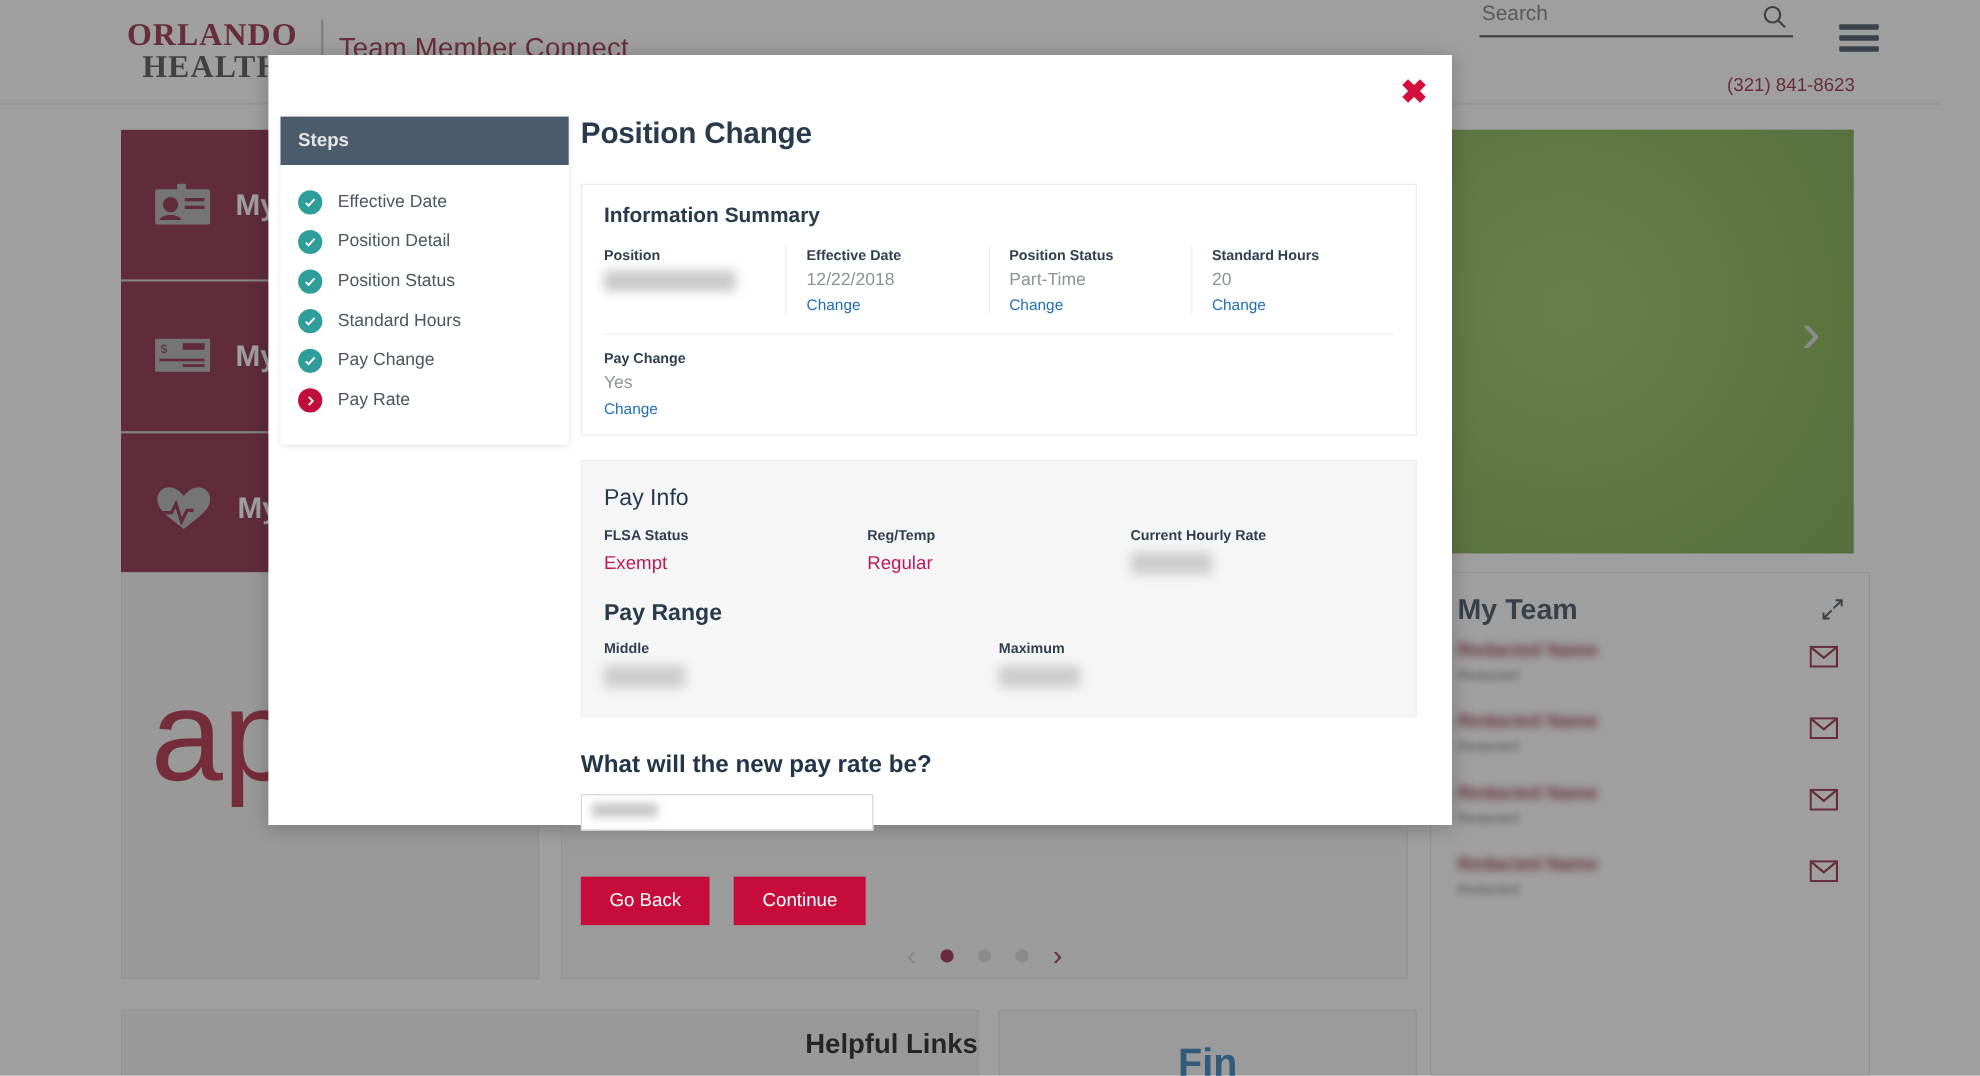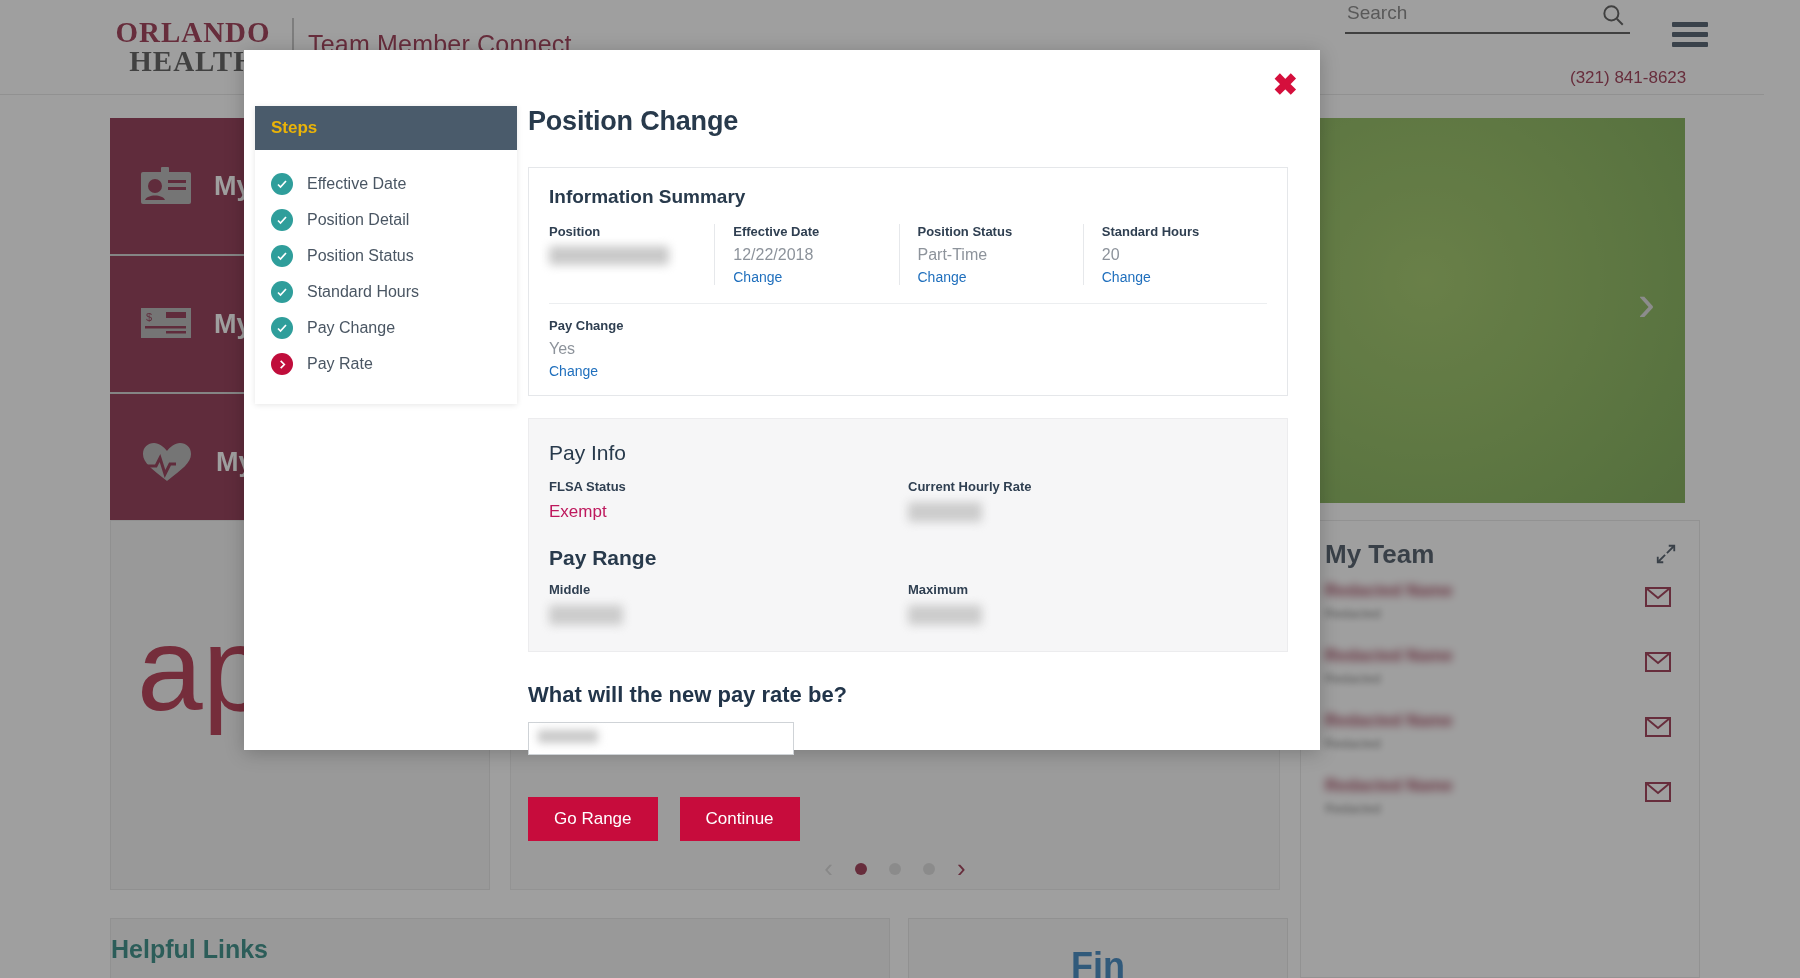--- a/index.html
+++ b/index.html
@@ -103,21 +103,21 @@
   .team-expand { position: absolute; right: 22px; top: 22px; }
   .team-row { position: absolute; left: 24px; width: 352px; height: 72px; }
   .team-name { font-size: 17px; font-weight: 700; color: #8a1230; filter: blur(4px); }
   .team-role { font-size: 13px; color: #6a6a6a; filter: blur(3px); margin-top: 5px; }
   .team-mail { position: absolute; right: 6px; top: 6px; }
 
   .helpful {
     position: absolute; left: 110px; top: 918px; width: 780px; height: 160px;
     background: #f3f3f3; border: 1px solid #e2e2e2;
   }
-  .helpful-title { text-align: left; padding-top: 16px; font-size: 25px; font-weight: 700; color: #0f766e; }
+  .helpful-title { text-align: right; padding-top: 16px; font-size: 25px; font-weight: 700; color: #000000; }
   .helpful-tiles { display: flex; gap: 6px; padding: 14px 14px 0 14px; }
 
   .fin-card {
     position: absolute; left: 908px; top: 918px; width: 380px; height: 160px;
     background: #f6f6f6; border: 1px solid #e2e2e2;
   }
   .fin-logo { text-align: center; padding-top: 26px; font-size: 36px; color: #1a6fb5; font-weight: 700; }
 
   #dim-overlay {
     position: absolute; inset: 0; background: rgba(70,70,70,0.52); z-index: 50;
@@ -128,21 +128,21 @@
     position: absolute; left: 244px; top: 50px; width: 1076px; height: 700px;
     background: #ffffff; z-index: 60; box-shadow: 0 3px 18px rgba(0,0,0,0.22);
   }
   .modal-close {
     position: absolute; right: 22px; top: 20px;
     font-size: 30px; font-weight: 700; color: #d50f3c; cursor: pointer; line-height: 1;
     font-family: "Liberation Sans", sans-serif;
   }
 
   .steps-panel { position: absolute; left: 11px; top: 56px; width: 262px; background: #ffffff; box-shadow: 0 1px 6px rgba(0,0,0,.10); }
-  .steps-head { background: #4a5b6b; color: #eab308; font-size: 17px; font-weight: 700; padding: 12px 16px; }
+  .steps-head { background: #4a5b6b; color: #e5e5e5; font-size: 17px; font-weight: 700; padding: 12px 16px; }
   .steps-list { padding: 16px 0 22px 0; }
   .step-row { display: flex; align-items: center; gap: 14px; padding: 7px 16px; }
   .step-badge { width: 22px; height: 22px; border-radius: 50%; display: flex; align-items: center; justify-content: center; flex: 0 0 auto; }
   .step-badge.done { background: #2f9e9b; }
   .step-badge.current { background: #c00d3b; }
   .step-label { font-size: 16px; color: #4a5663; }
 
   .modal-body { position: absolute; left: 284px; top: 56px; right: 32px; }
   .modal-title { font-size: 27px; font-weight: 700; color: #283a4c; letter-spacing: -0.2px; }
 
@@ -442,20 +442,24 @@
       </div>
 
       <div class="payinfo-card">
         <div class="pi-title">Pay Info</div>
         <div class="pi-grid">
           <div class="pi-col">
             <div class="pi-label">FLSA Status</div>
             <div class="pi-value">Exempt</div>
           </div>
           <div class="pi-col">
+            <div class="pi-label">Reg/Temp</div>
+            <div class="pi-value">Regular</div>
+          </div>
+          <div class="pi-col">
             <div class="pi-label">Current Hourly Rate</div>
             <div class="pi-value redact"></div>
           </div>
         </div>
 
         <div class="pi-title2">Pay Range</div>
         <div class="pi-grid">
           <div class="pi-col">
             <div class="pi-label">Middle</div>
             <div class="pi-value redact"></div>
@@ -465,19 +469,19 @@
             <div class="pi-value redact"></div>
           </div>
         </div>
       </div>
 
       <div class="question">What will the new pay rate be?</div>
       <input class="rate-input" value="" style="">
       <div class="rate-redact"></div>
 
       <div class="btn-row">
-        <button class="btn">Go Range</button>
+        <button class="btn">Go Back</button>
         <button class="btn">Continue</button>
       </div>
     </div>
 
   </div>
 </div>
 
 </body></html>

